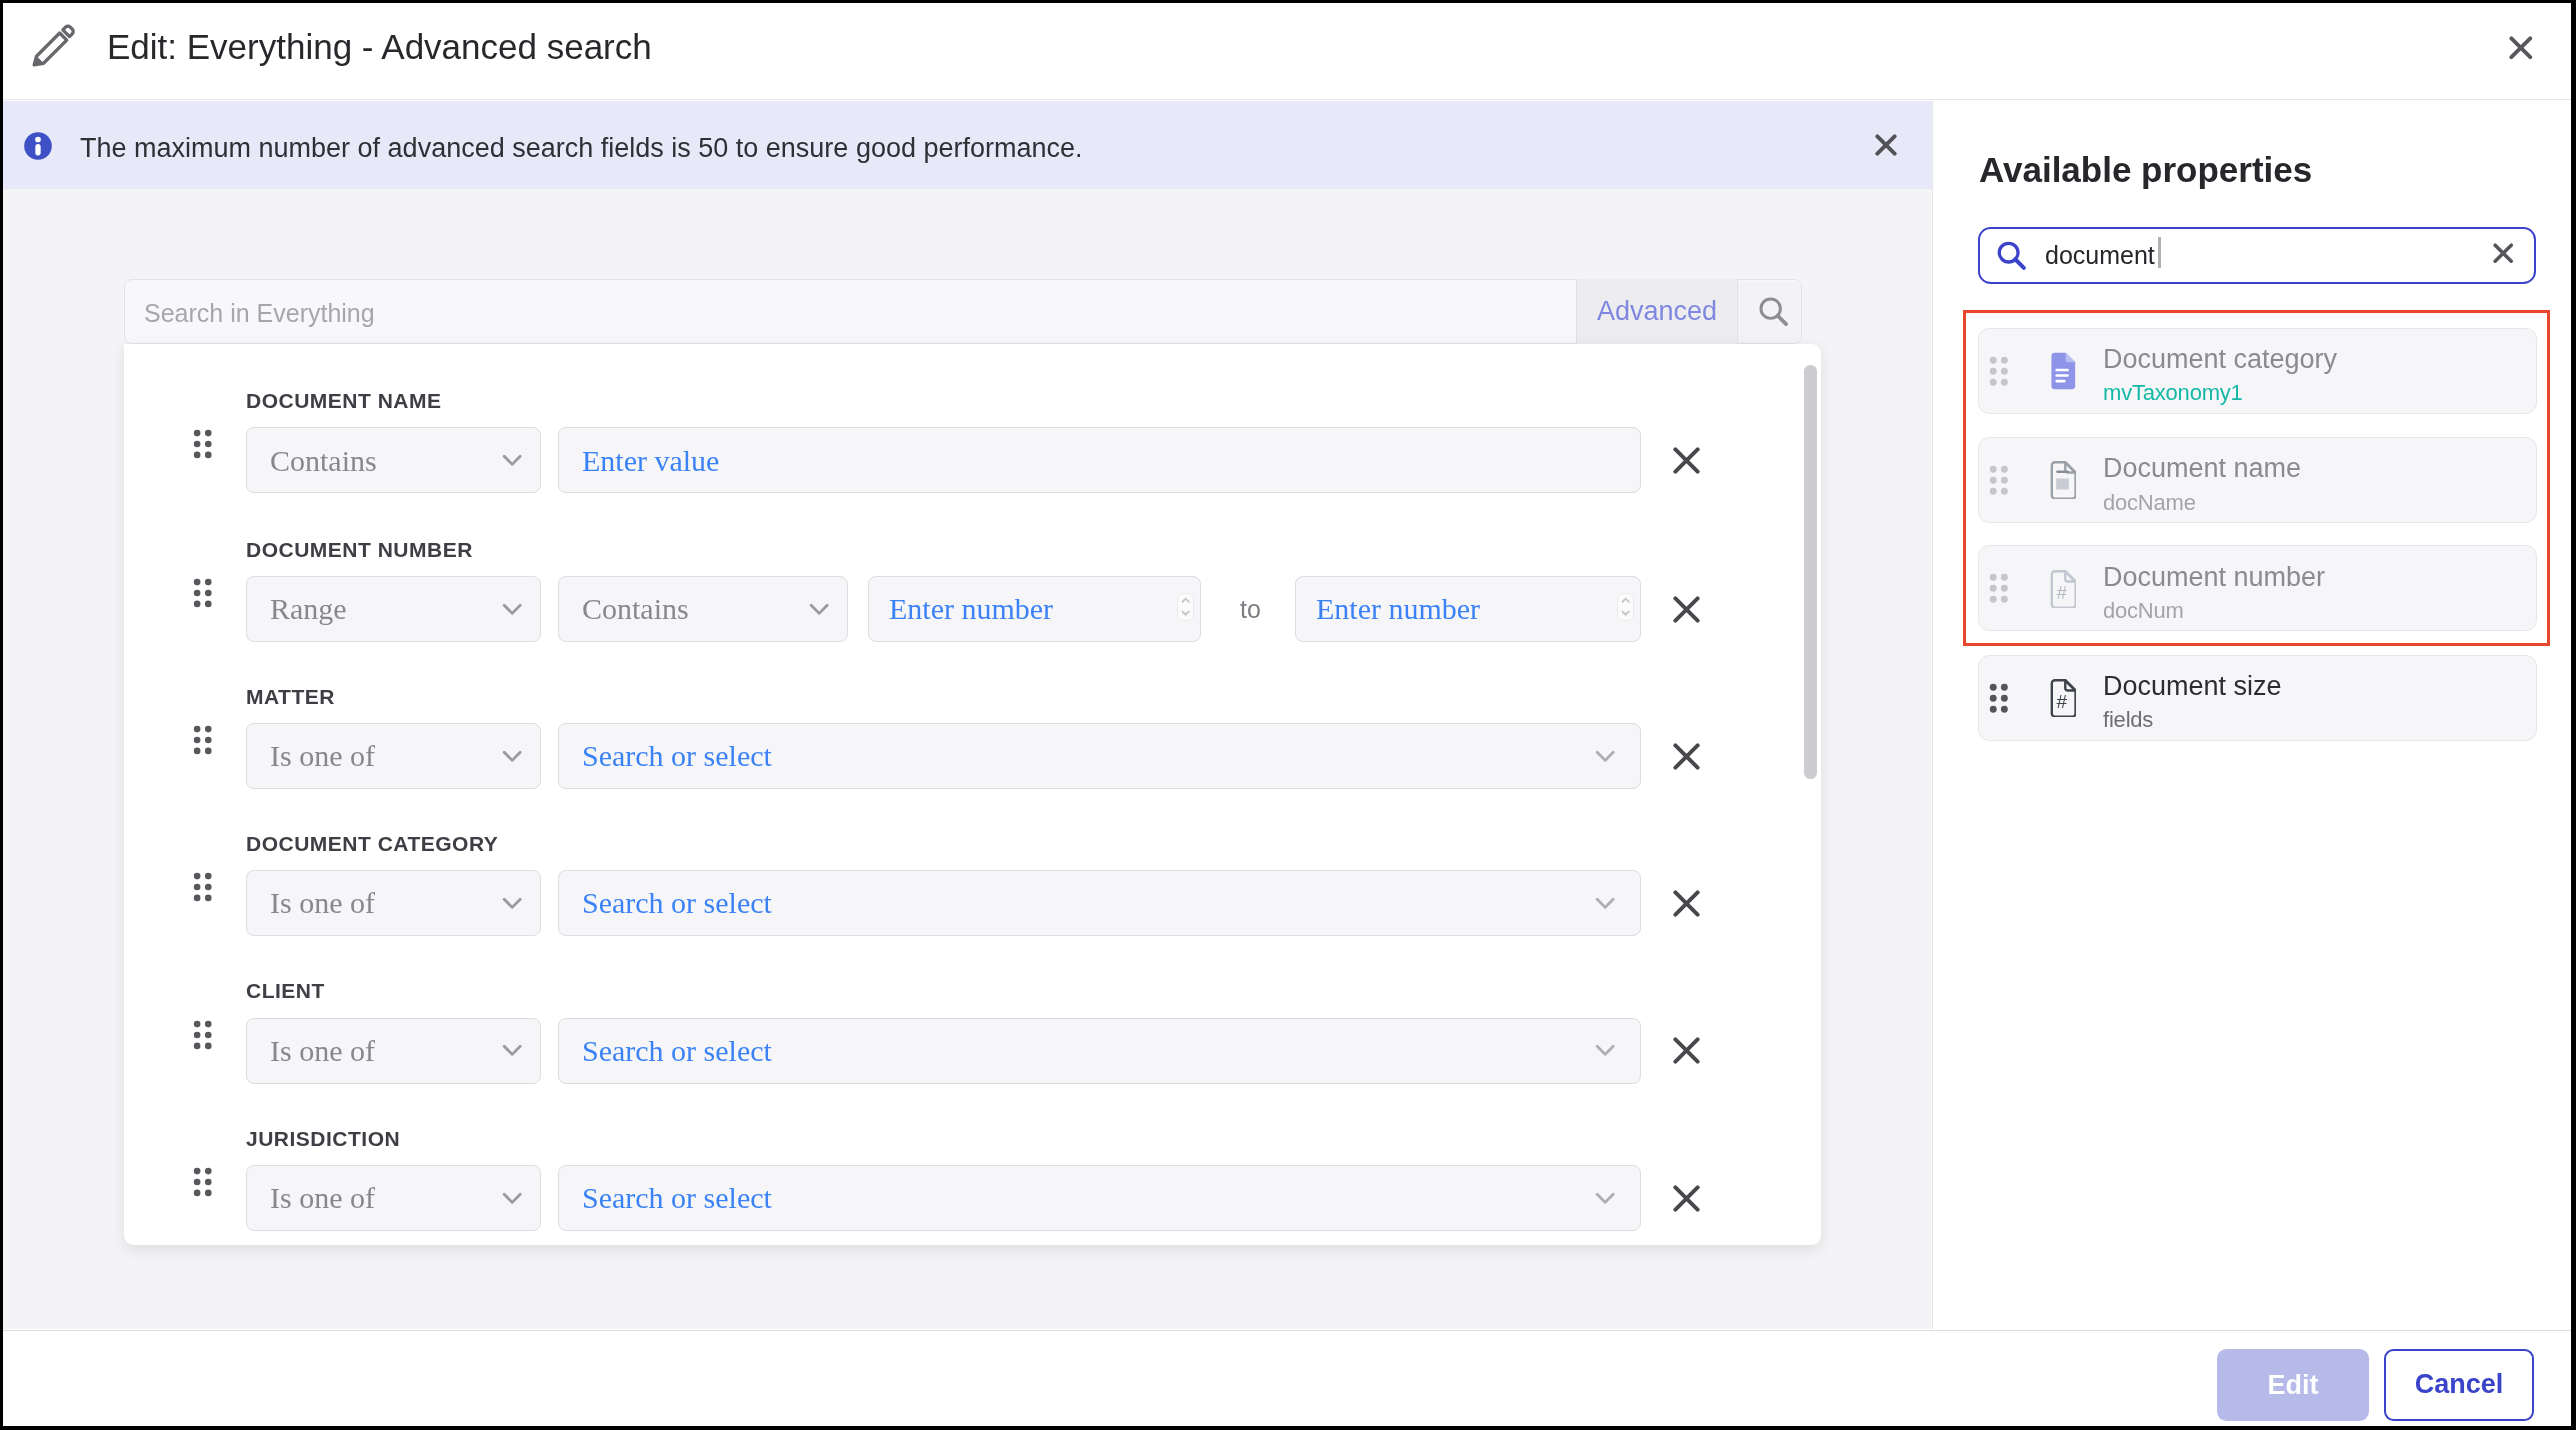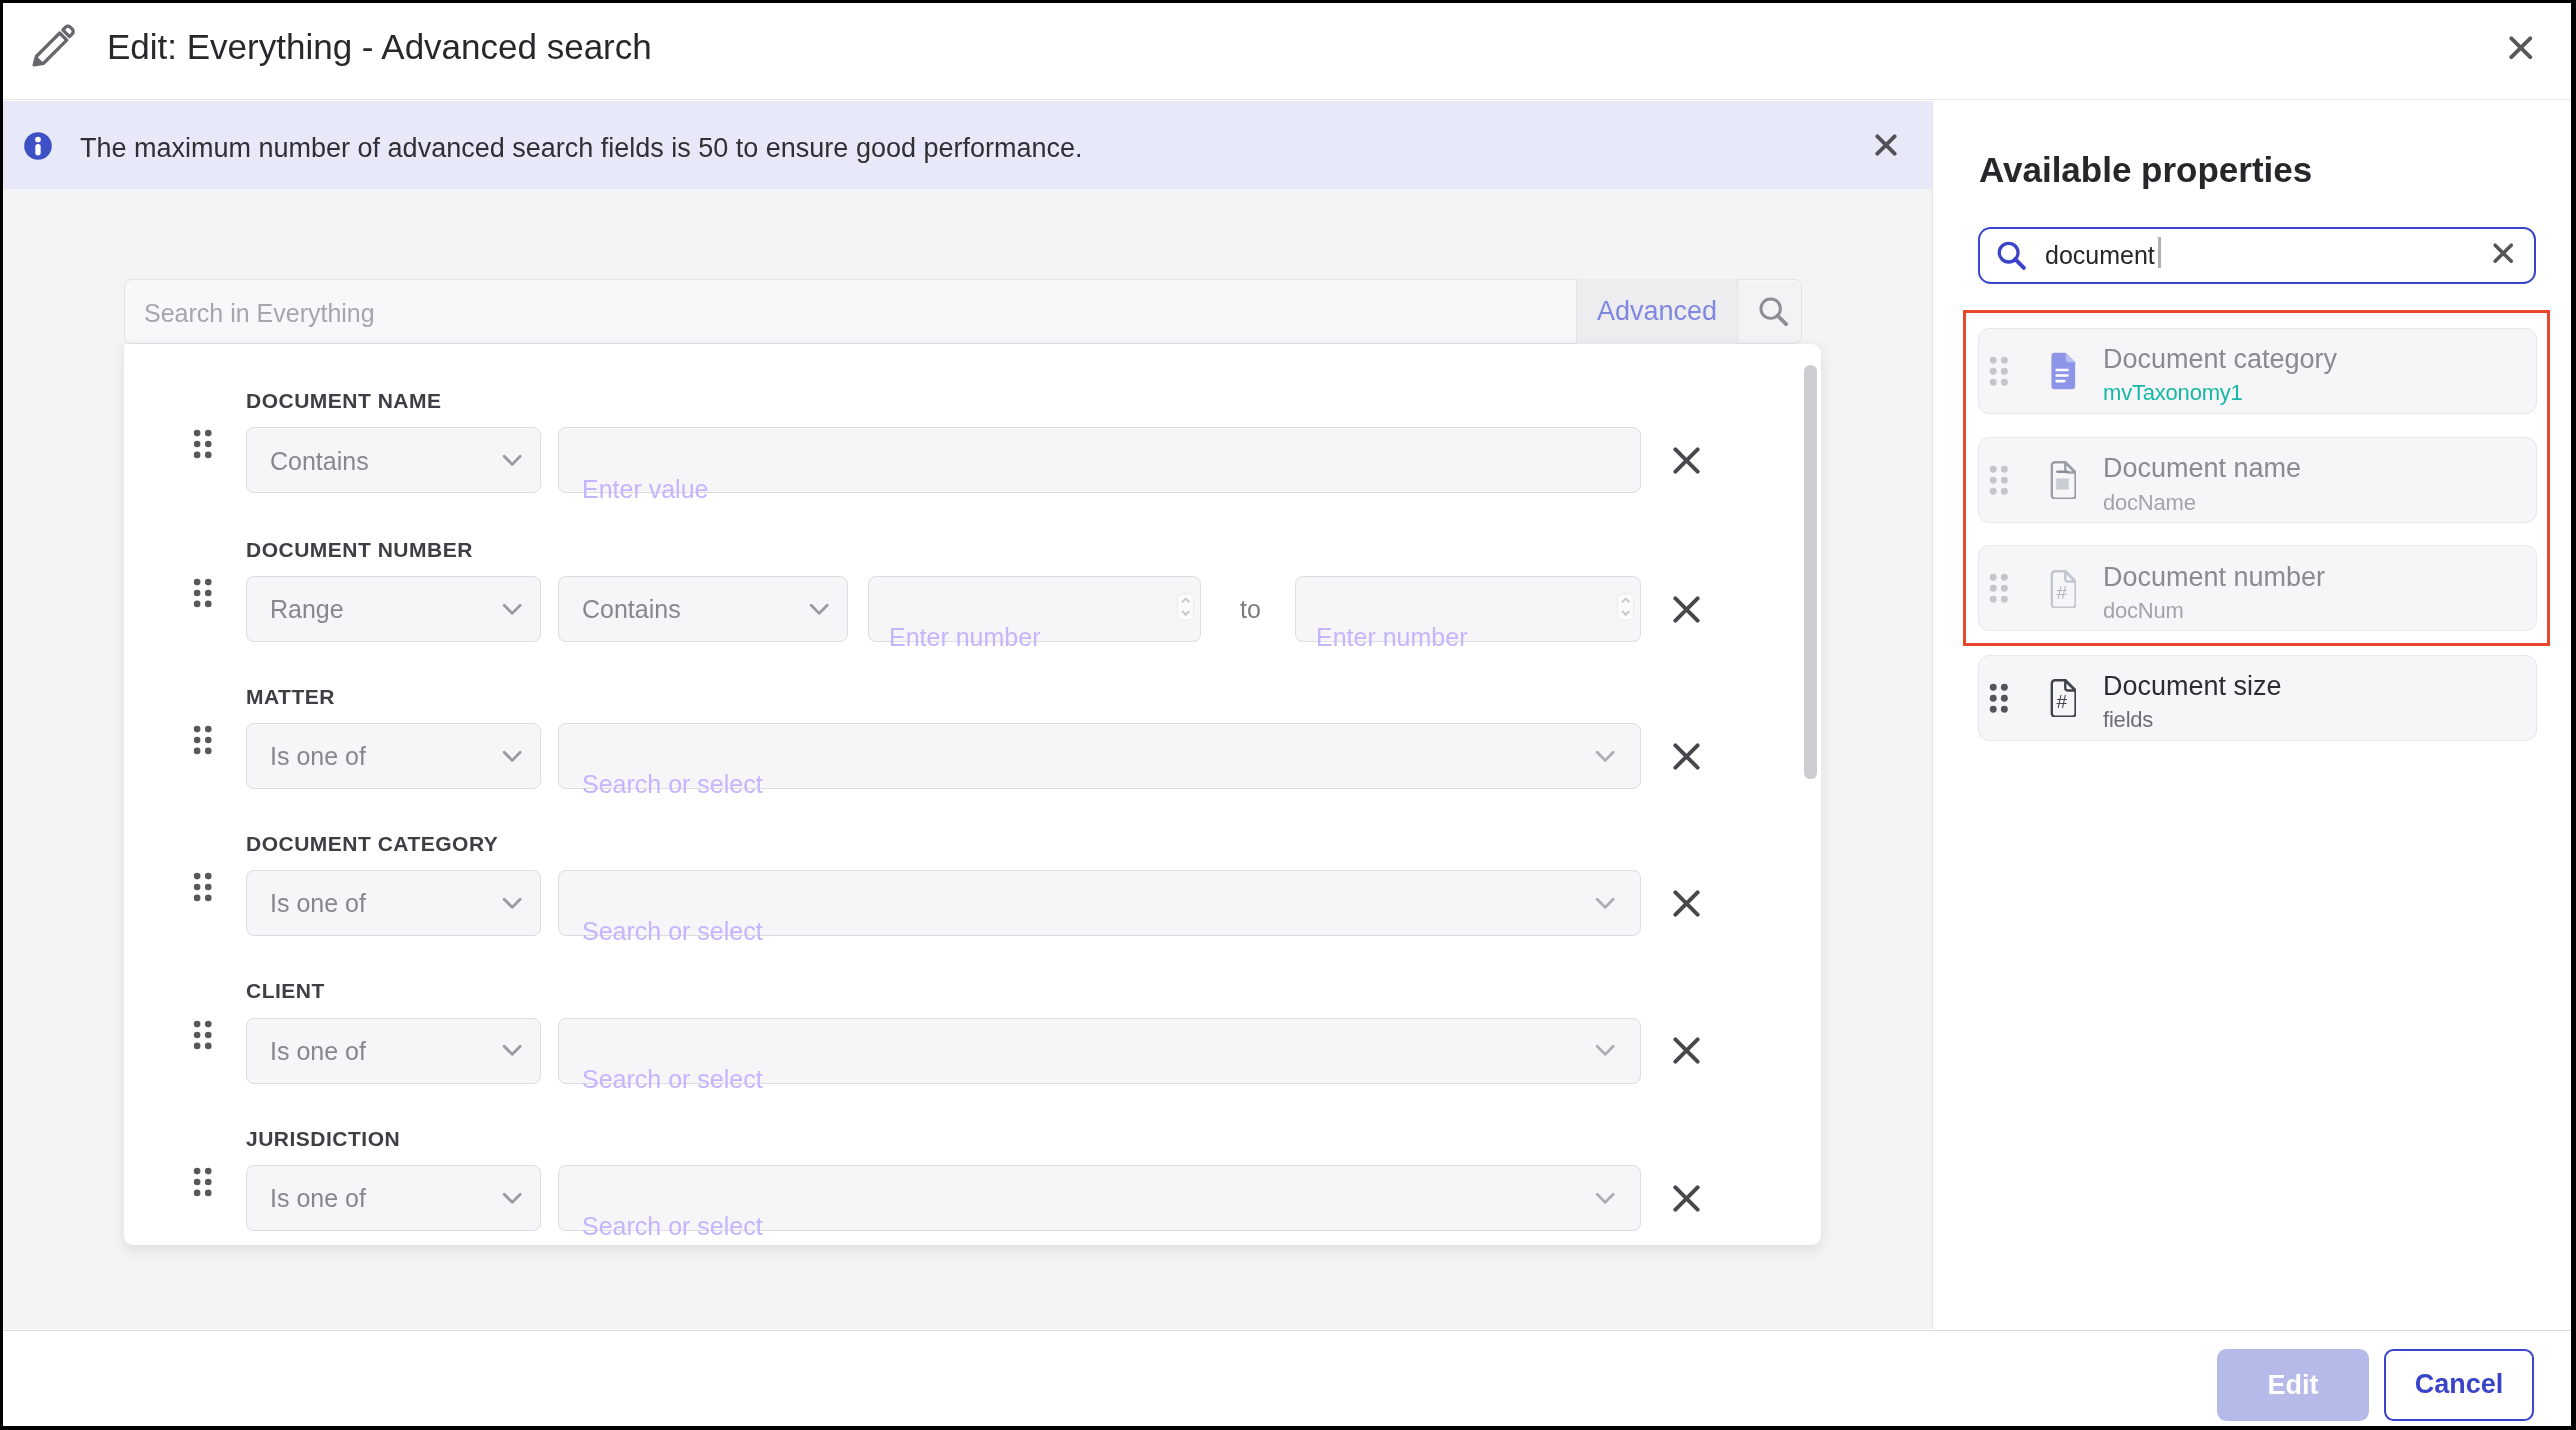--- a/index.html
+++ b/index.html
@@ -22,22 +22,22 @@
 .main { position:absolute; left:3.1px; top:189px; width:1929px; height:1140px; background:#f4f4f6; }
 .sbar { position:absolute; left:124px; top:279px; width:1678px; height:65px; background:#f8f8fa; border:1.6px solid #e3e3e6; border-radius:7.9px; }
 .sbar-ph { position:absolute; left:144px; top:298px; font-size:25px; color:#a6a6ad; line-height:30px; }
 .adv-seg { position:absolute; left:1576px; top:279px; width:162px; height:65px; background:#ededf0; border-left:1.6px solid #e3e3e6; border-right:1.6px solid #e3e3e6; }
 .adv-text { position:absolute; left:1576px; top:296px; width:162px; text-align:center; font-size:27px; font-weight:400; color:#7f87e0; line-height:31px; }
 .mag-seg { position:absolute; left:1738px; top:281px; width:63px; height:62px; background:#f3f3f5; border-radius:0 7.9px 7.9px 0; }
 .panel { position:absolute; left:124px; top:344px; width:1697px; height:901px; background:#fff; border-radius:0 9.4px 9.4px 9.4px; box-shadow:0 4.7px 14px rgba(25,25,35,0.10); }
 .thumb { position:absolute; left:1804px; top:365px; width:12.6px; height:414px; background:#cdcdd1; border-radius:6.3px; }
 .rowlabel { position:absolute; left:246px; font-size:21px; font-weight:700; color:#3e3e44; letter-spacing:0.5px; line-height:26px; }
 .sel { position:absolute; background:#f6f6f8; border:1.6px solid #dddde1; border-radius:7.9px; height:66px; }
-.sel-text { position:absolute; font-size:25px; color:#87878d; line-height:30px; }
-.ph { color:#c4b5fd;margin-top:28px; }
+.sel-text { position:absolute; font-size:30px; color:#87878d; line-height:30px;font-family:Liberation Serif, serif; }
+.ph { color:#3b82f6; }
 .to-text { position:absolute; font-size:25px; color:#7d7d83; line-height:30px; }
 .spin { position:absolute; width:17.3px; height:28px; background:#fbfbfc; border:1.6px solid #ebebee; border-radius:6.3px; }
 .footer { position:absolute; left:3.1px; top:1330px; width:2568px; height:96px; background:#fff; border-top:1.6px solid #dcdcde; }
 .save { position:absolute; left:2217px; top:1349px; width:152px; height:72px; background:#b6bae9; border-radius:9.4px; color:#fff; font-size:27px; font-weight:700; text-align:center; line-height:72px; }
 .cancel { position:absolute; left:2384px; top:1349px; width:150px; height:72px; background:#fff; border:2.4px solid #3a44c8; border-radius:9.4px; color:#3a44c8; font-size:27px; font-weight:700; text-align:center; line-height:67px; }
 </style>
 </head>
 <body>
 <div class="dialog"></div>
 <div class="header"></div>

